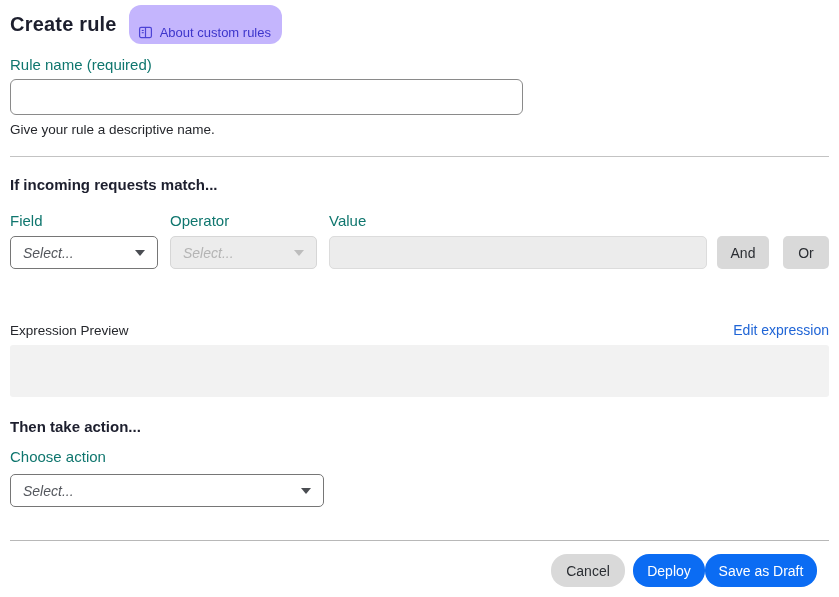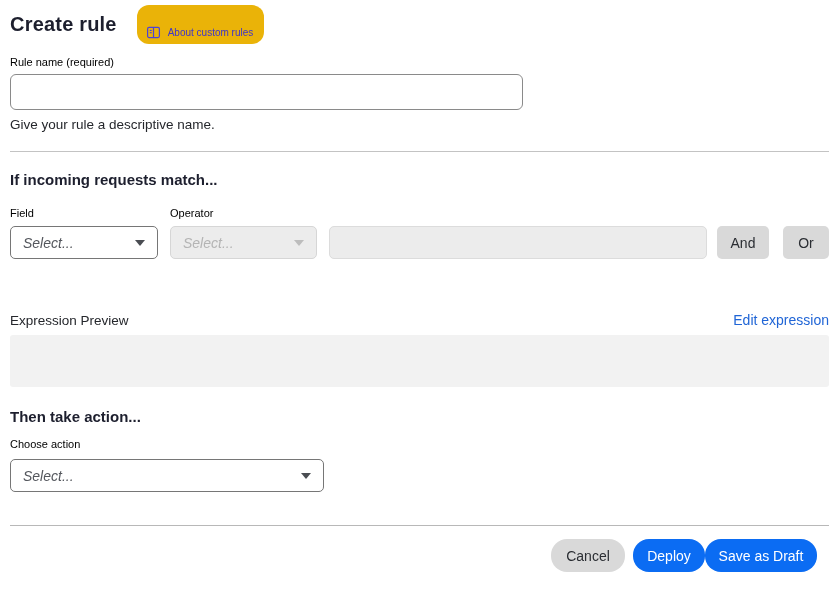--- a/index.html
+++ b/index.html
@@ -6,32 +6,32 @@
   html, body { background: #ffffff; }
   body {
     width: 839px; height: 597px;
     font-family: "Liberation Sans", "DejaVu Sans", sans-serif;
     color: #25272c;
     overflow: hidden;
   }
   .page { width: 839px; height: 597px; padding: 10px; }
 
   
-  .header-row { display: flex; align-items: center; gap: 20px; height: 28px; }
+  .header-row { display: flex; align-items: center; gap: 12px; height: 28px; }
   .page-title { font-size: 20px; font-weight: 700; color: #1d1f2e; letter-spacing: .2px; }
   .about-badge {
     display: inline-flex; align-items: center; gap: 7px;
-    background: #eab308; color: #3d35cb;
+    background: #c4b5fd; color: #3d35cb;
     border-radius: 12px; padding: 20px 11px 4px 9px;
-    font-size: 10px; cursor: pointer; border: none;
+    font-size: 13px; cursor: pointer; border: none;
   }
   .about-badge svg { display: block; }
 
   
-  .field-label { font-size: 11px; color: #000000; }
+  .field-label { font-size: 15px; color: #0f766e; }
   .helper-text { font-size: 13.5px; color: #25272c; margin-top: 7px; }
 
   
   .rule-name-label { margin-top: 18px; }
   .rule-name-input {
     margin-top: 6px; display: block;
     width: 513px; height: 36px;
     border: 1px solid #8a8a8a; border-radius: 6px;
     font-size: 14px; padding: 0 12px; color: #25272c;
     outline: none; background: #fff;
@@ -129,20 +129,21 @@
   <input class="rule-name-input" type="text" value="" style="">
   <div class="helper-text">Give your rule a descriptive name.</div>
 
   <hr class="divider">
 
   <div class="section-title">If incoming requests match...</div>
 
   <div class="col-labels">
     <div class="field-label lbl-field">Field</div>
     <div class="field-label lbl-operator">Operator</div>
+    <div class="field-label lbl-value">Value</div>
   </div>
 
   <div class="controls-row">
     <div class="select-box select-field" role="combobox" aria-expanded="false">
       <span class="select-text">Select...</span>
       <span class="caret"></span>
     </div>
     <div class="select-box select-operator" role="combobox" aria-disabled="true">
       <span class="select-text">Select...</span>
       <span class="caret"></span>

